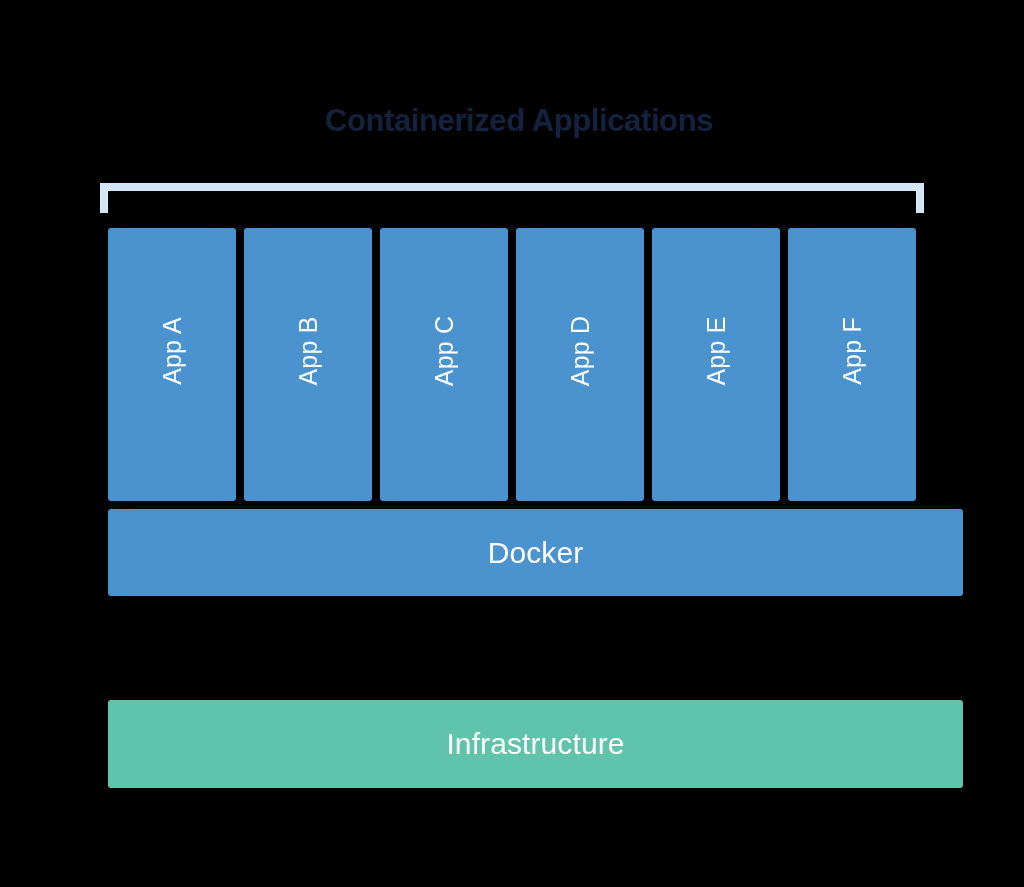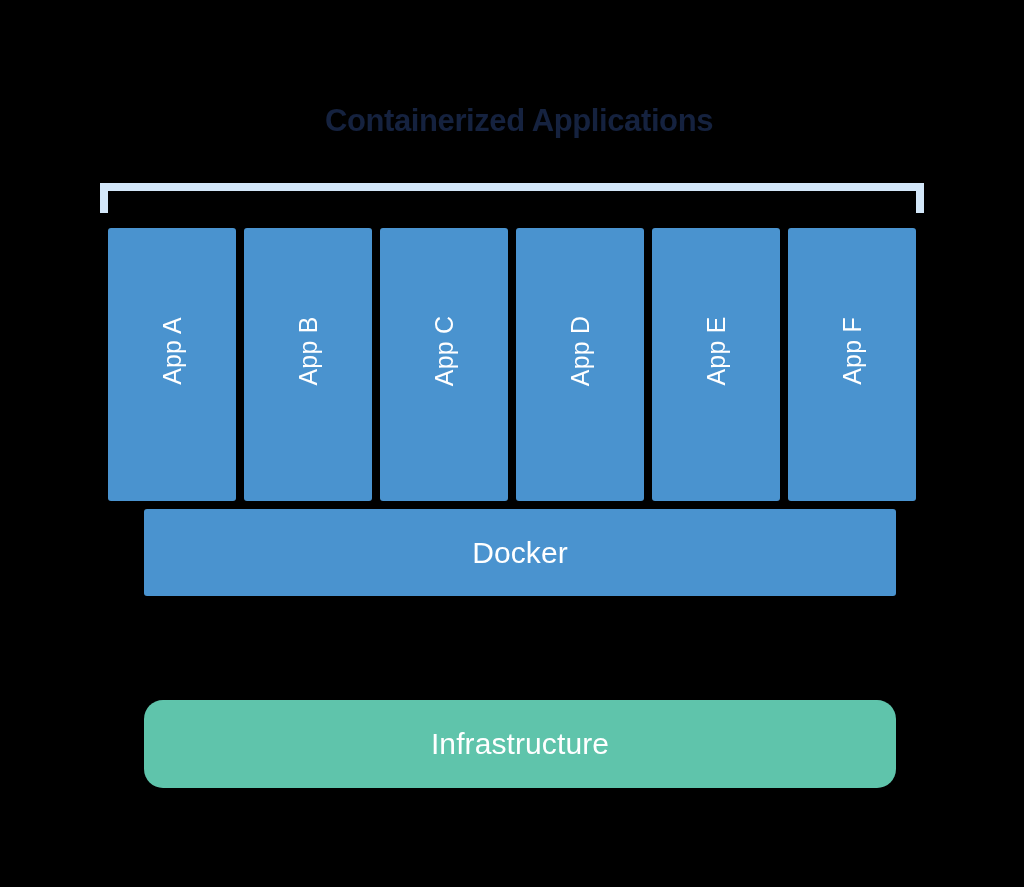--- a/index.html
+++ b/index.html
@@ -73,50 +73,48 @@
     font-family: "Liberation Sans", sans-serif;
     font-size: 25px;
     font-weight: 400;
     letter-spacing: 0.2px;
   }
 
   
   .layer-bar {
     position: absolute;
     left: 108px;
-    width: 752px;
+    width: 855px;
     display: flex;
     align-items: center;
     justify-content: center;
     border-radius: 3px;
     font-family: "Liberation Sans", sans-serif;
     font-size: 30px;
     font-weight: 400;
     letter-spacing: 0.1px;
     white-space: nowrap;
-    margin-left: 36px;
   }
   #layer-docker {
     top: 509px;
     height: 87px;
     background: #4A93CF;
     color: #FFFFFF;
   }
   #layer-host-os {
     top: 603px;
     height: 92px;
     background: #D5E8F8;
     color: #1B2B44;
   }
   #layer-infrastructure {
     top: 700px;
     height: 88px;
     background: #5FC4AB;
     color: #FFFFFF;
-    border-radius: 19px;
   }
 </style>
 </head>
 <body>
 
 <div id="page">
 
   <div id="diagram-title">Containerized Applications</div>
 
   <div id="bracket"></div>

